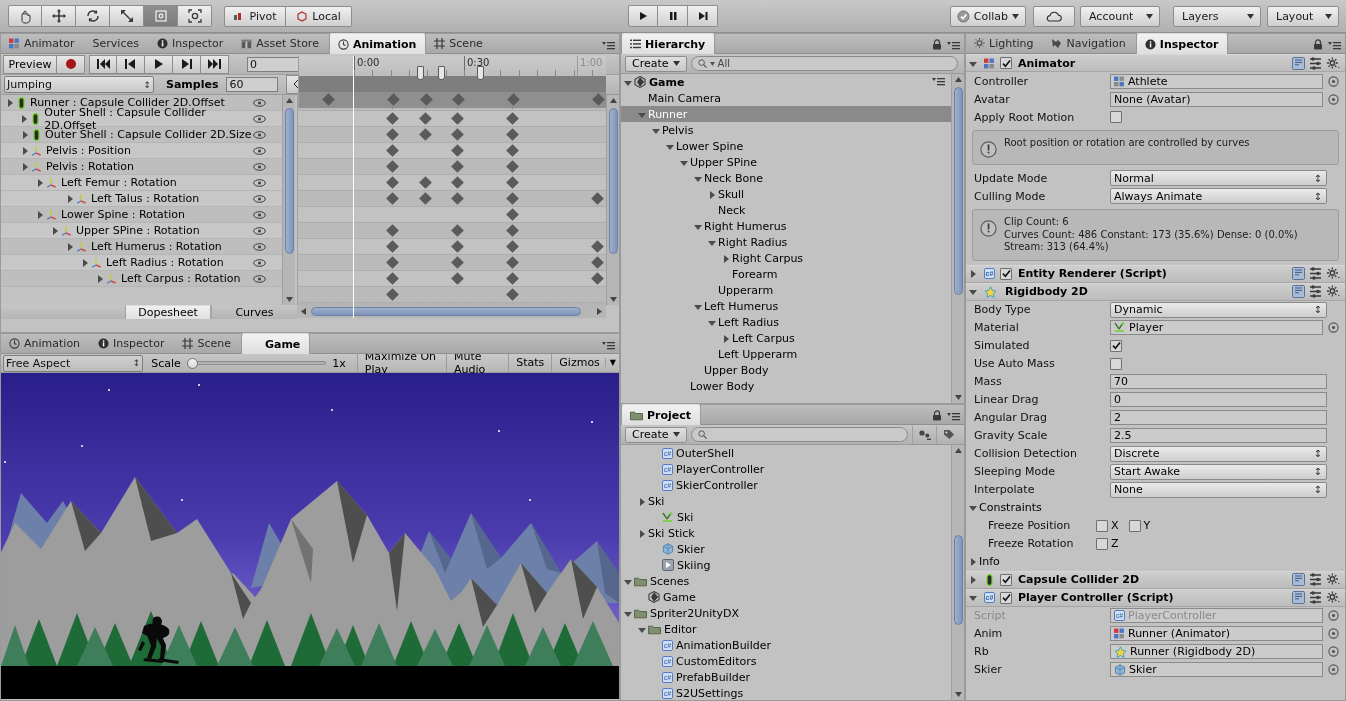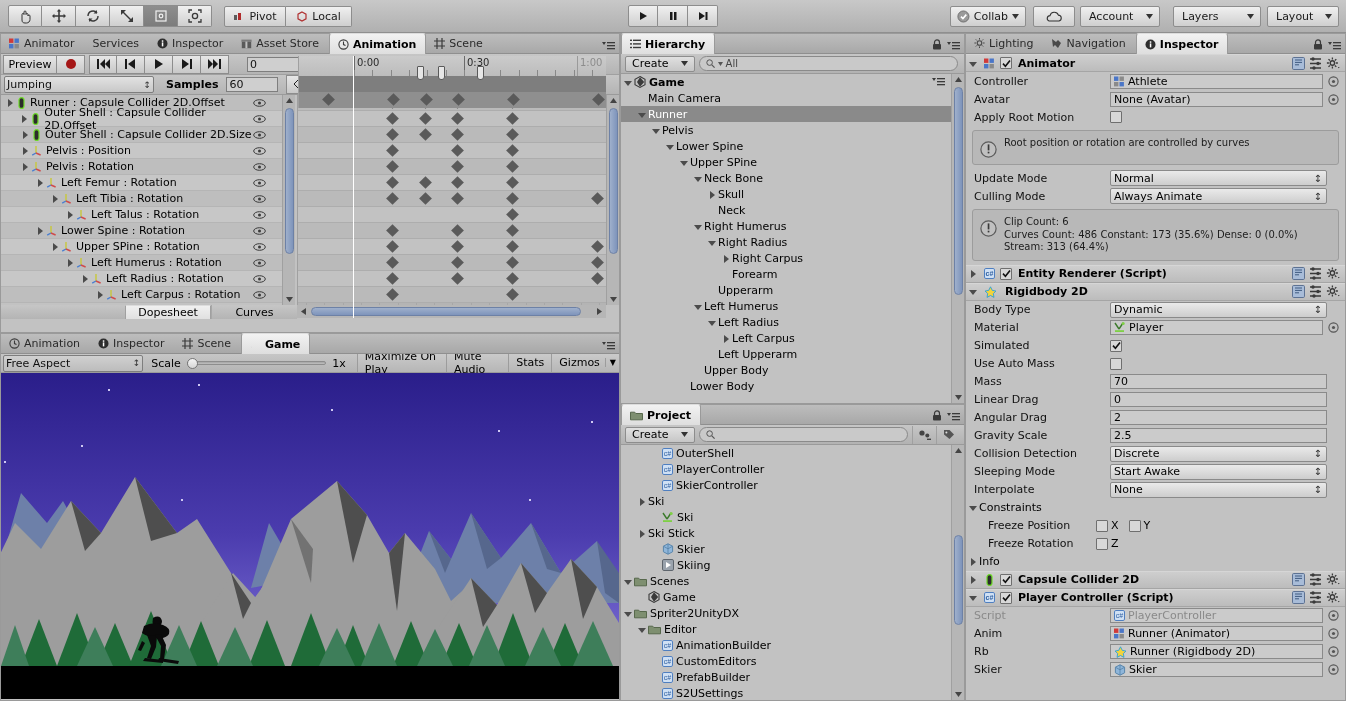--- a/index.html
+++ b/index.html
@@ -115,21 +115,21 @@
     display:flex; align-items:center; justify-content:center; }
   .helpbox { margin:4px 6px; background:#b8b8b8; border:1px solid #9c9c9c; border-radius:3px;
     display:flex; align-items:flex-start; gap:7px; padding:6px 7px; font-size:10px; color:#1c1c1c; line-height:1.25; }
   .compIcons { margin-left:auto; display:flex; align-items:center; gap:4px; padding-right:5px; }
 
   
   #hierPanel { left:620px; top:33px; width:345px; height:371px; }
   #projPanel { left:620px; top:404px; width:345px; height:297px; }
   .searchField { flex:1; height:15px; background:#c9c9c9; border:1px solid #8a8a8a;
     border-radius:8px; display:flex; align-items:center; padding:0 6px; font-size:10px; color:#444; gap:3px; }
-  .createBtn { height:16px; display:flex; align-items:center; gap:12px; padding:0 6px; font-size:11px;
+  .createBtn { height:16px; display:flex; align-items:center; gap:4px; padding:0 6px; font-size:11px;
     background:linear-gradient(#e0e0e0,#c6c6c6); border:1px solid #8d8d8d; border-radius:2px; margin:0 4px; }
 
   
   .vsb { position:absolute; width:13px; background:#b6b6b6; border-left:1px solid #a0a0a0; }
   .vsb .thumb { position:absolute; left:2px; width:9px; border-radius:5px;
     background:linear-gradient(90deg,#9fb0cc,#7e94bb); border:1px solid #6d81a6; }
   .sbarrow { position:absolute; left:1px; width:11px; height:11px; display:flex; align-items:center; justify-content:center; }
   .hsb { position:absolute; height:13px; background:#b6b6b6; }
   .hsb .thumb { position:absolute; top:2px; height:9px; border-radius:5px;
     background:linear-gradient(#9fb0cc,#7e94bb); border:1px solid #6d81a6; }
@@ -495,38 +495,20 @@
             <span style="width:34px"></span>
             <span class="tri r"></span>
             <span style="display:inline-flex;align-items:center;margin-right:3px;">
               <svg width="12" height="11" viewBox="0 0 12 11">
                 <path d="M5 1v7" stroke="#c8c83a" stroke-width="1.4"></path>
                 <path d="M5 8L1.2 10.2" stroke="#4a7fd0" stroke-width="1.4"></path>
                 <path d="M5 8l4.6 2" stroke="#d04a4a" stroke-width="1.4"></path>
               </svg>
             </span>
             <span>Left Femur : Rotation</span>
-            <span class="eye">
-              <svg width="13" height="8" viewBox="0 0 13 8">
-                <ellipse cx="6.5" cy="4" rx="5.8" ry="3.3" fill="none" stroke="#3a3a3a" stroke-width="1"></ellipse>
-                <circle cx="6.5" cy="4" r="1.5" fill="#3a3a3a"></circle>
-              </svg>
-            </span>
-          </div>
-          <div class="propRow odd">
-            <span style="width:49px"></span>
-            <span class="tri r"></span>
-            <span style="display:inline-flex;align-items:center;margin-right:3px;">
-              <svg width="12" height="11" viewBox="0 0 12 11">
-                <path d="M5 1v7" stroke="#c8c83a" stroke-width="1.4"></path>
-                <path d="M5 8L1.2 10.2" stroke="#4a7fd0" stroke-width="1.4"></path>
-                <path d="M5 8l4.6 2" stroke="#d04a4a" stroke-width="1.4"></path>
-              </svg>
-            </span>
-            <span>Left Tibia : Rotation</span>
             <span class="eye">
               <svg width="13" height="8" viewBox="0 0 13 8">
                 <ellipse cx="6.5" cy="4" rx="5.8" ry="3.3" fill="none" stroke="#3a3a3a" stroke-width="1"></ellipse>
                 <circle cx="6.5" cy="4" r="1.5" fill="#3a3a3a"></circle>
               </svg>
             </span>
           </div>
           <div class="propRow even">
             <span style="width:64px"></span>
             <span class="tri r"></span>

